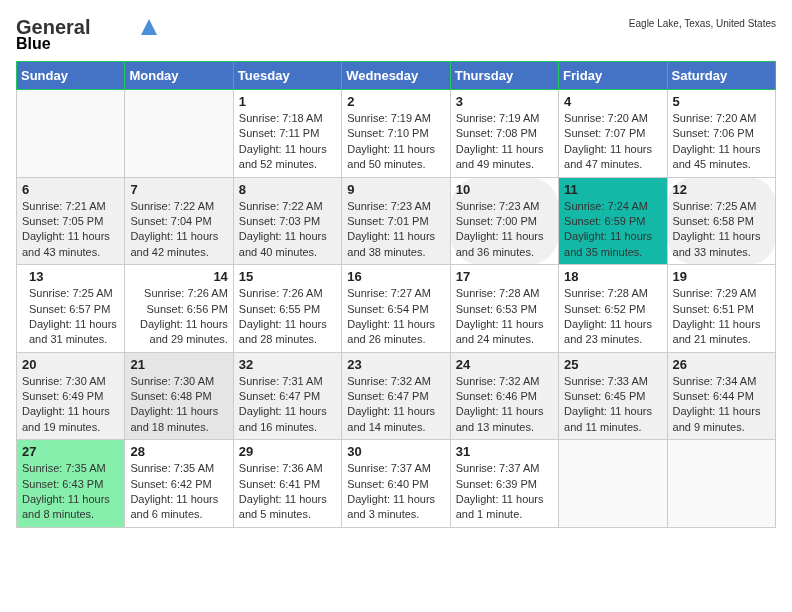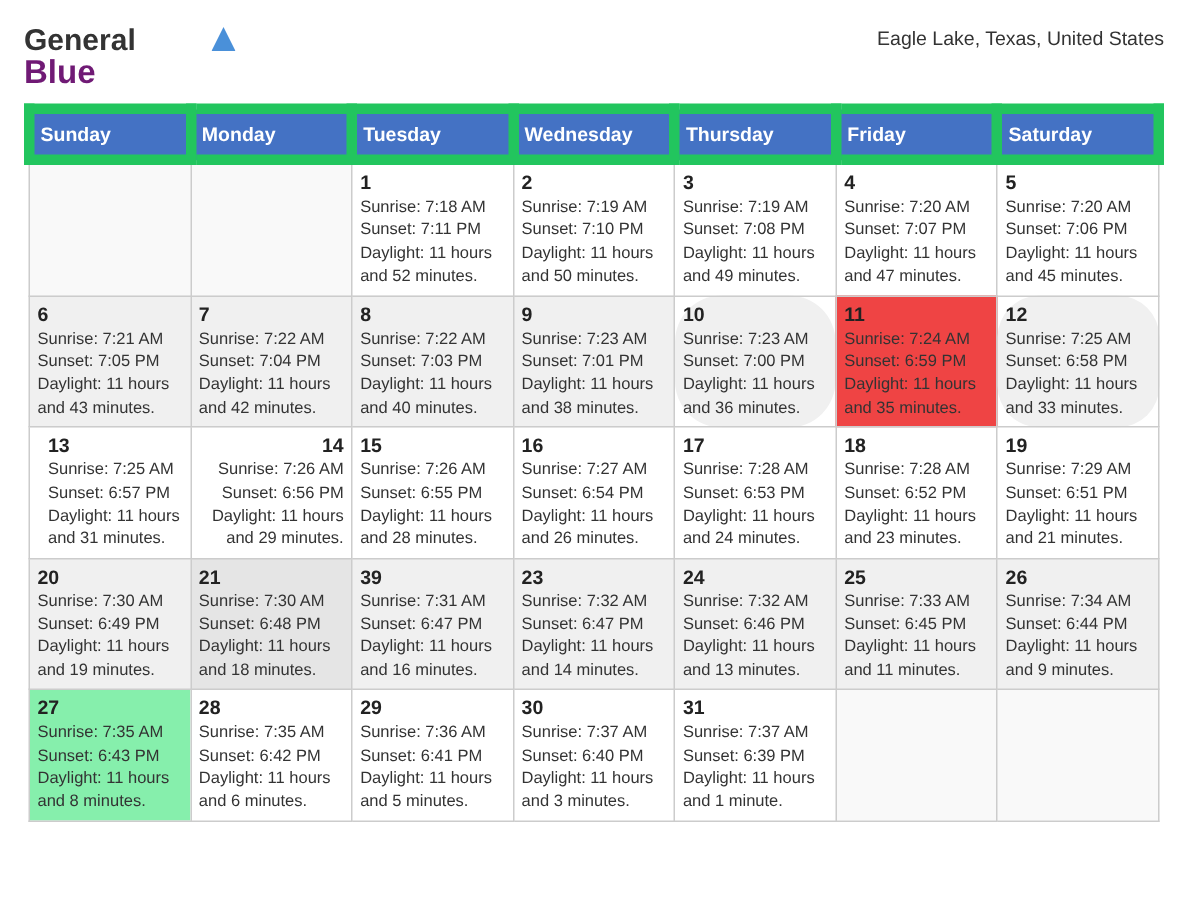--- a/index.html
+++ b/index.html
@@ -23,38 +23,38 @@
     }
     .title-section {
       text-align: right;
     }
     .month-title {
       font-size: 32px;
       font-weight: bold;
       color: #333;
     }
     .location {
-      font-size: 13px;
+      font-size: 10px;
       color: #333;
       margin-top: 2px;
     }
     .calendar {
       width: 100%;
       border-collapse: collapse;
       margin-top: 8px;
       font-size: 12px;
     }
     .calendar th {
       background-color: #4472c4;
       color: #fff;
       padding: 6px 4px;
       text-align: left;
       font-size: 13px;
       font-weight: bold;
-      border: 7px solid #22c55e;
+      border: 1px solid #22c55e;
     }
     .calendar td {
       border: 1px solid #ccc;
       vertical-align: top;
       padding: 4px 5px;
       width: calc(100% / 7);
       height: 85px;
       background: #fff;
     }
     .calendar tr:nth-child(even) td {
@@ -84,21 +84,21 @@
 <div class="header-row">
   <div class="logo">
     <div class="logo-text-row">
       <span style="font-size:20px;font-weight:bold;color:#333;">General</span>
       <span style="display:inline-block;margin-left:3px;margin-top:2px;">
         <svg width="16" height="16" viewBox="0 0 16 16">
             <polygon points="0,16 8,0 16,16" fill="#4a90d9"></polygon>
           </svg>
       </span>
     </div>
-    <span style="font-size:22px;font-weight:bold;color:#701a75;margin-top:-4px;">Blue</span>
+    <span style="font-size:16px;font-weight:bold;color:#000000;margin-top:-4px;">Blue</span>
   </div>
   <div class="title-section">
     <div class="location">Eagle Lake, Texas, United States</div>
   </div>
 </div>
 
 <table class="calendar">
   <thead>
     <tr>
       <th>Sunday</th>
@@ -149,21 +149,21 @@
           <div class="day-info">Sunrise: 7:22 AM<br>Sunset: 7:03 PM<br>Daylight: 11 hours and 40 minutes.</div>
         </td>
         <td style="background: rgb(240, 240, 240);">
           <span class="day-num">9</span>
           <div class="day-info">Sunrise: 7:23 AM<br>Sunset: 7:01 PM<br>Daylight: 11 hours and 38 minutes.</div>
         </td>
         <td style="background: rgb(240, 240, 240); border-radius: 31px;">
           <span class="day-num">10</span>
           <div class="day-info">Sunrise: 7:23 AM<br>Sunset: 7:00 PM<br>Daylight: 11 hours and 36 minutes.</div>
         </td>
-        <td style="background: #ef4444;">
+        <td style="background: #14b8a6;">
           <span class="day-num">11</span>
           <div class="day-info">Sunrise: 7:24 AM<br>Sunset: 6:59 PM<br>Daylight: 11 hours and 35 minutes.</div>
         </td>
         <td style="background: rgb(240, 240, 240); border-radius: 28px;">
           <span class="day-num">12</span>
           <div class="day-info">Sunrise: 7:25 AM<br>Sunset: 6:58 PM<br>Daylight: 11 hours and 33 minutes.</div>
         </td>
       </tr>
       <tr>
         <td style="background: rgb(255, 255, 255); padding-left: 12px;">
@@ -198,21 +198,21 @@
       <tr>
         <td style="background: rgb(240, 240, 240);">
           <span class="day-num">20</span>
           <div class="day-info">Sunrise: 7:30 AM<br>Sunset: 6:49 PM<br>Daylight: 11 hours and 19 minutes.</div>
         </td>
         <td style="background: #e5e5e5;">
           <span class="day-num">21</span>
           <div class="day-info">Sunrise: 7:30 AM<br>Sunset: 6:48 PM<br>Daylight: 11 hours and 18 minutes.</div>
         </td>
         <td style="background: rgb(240, 240, 240);">
-          <span class="day-num">39</span>
+          <span class="day-num">32</span>
           <div class="day-info">Sunrise: 7:31 AM<br>Sunset: 6:47 PM<br>Daylight: 11 hours and 16 minutes.</div>
         </td>
         <td style="background: rgb(240, 240, 240);">
           <span class="day-num">23</span>
           <div class="day-info">Sunrise: 7:32 AM<br>Sunset: 6:47 PM<br>Daylight: 11 hours and 14 minutes.</div>
         </td>
         <td style="background: rgb(240, 240, 240);">
           <span class="day-num">24</span>
           <div class="day-info">Sunrise: 7:32 AM<br>Sunset: 6:46 PM<br>Daylight: 11 hours and 13 minutes.</div>
         </td>

